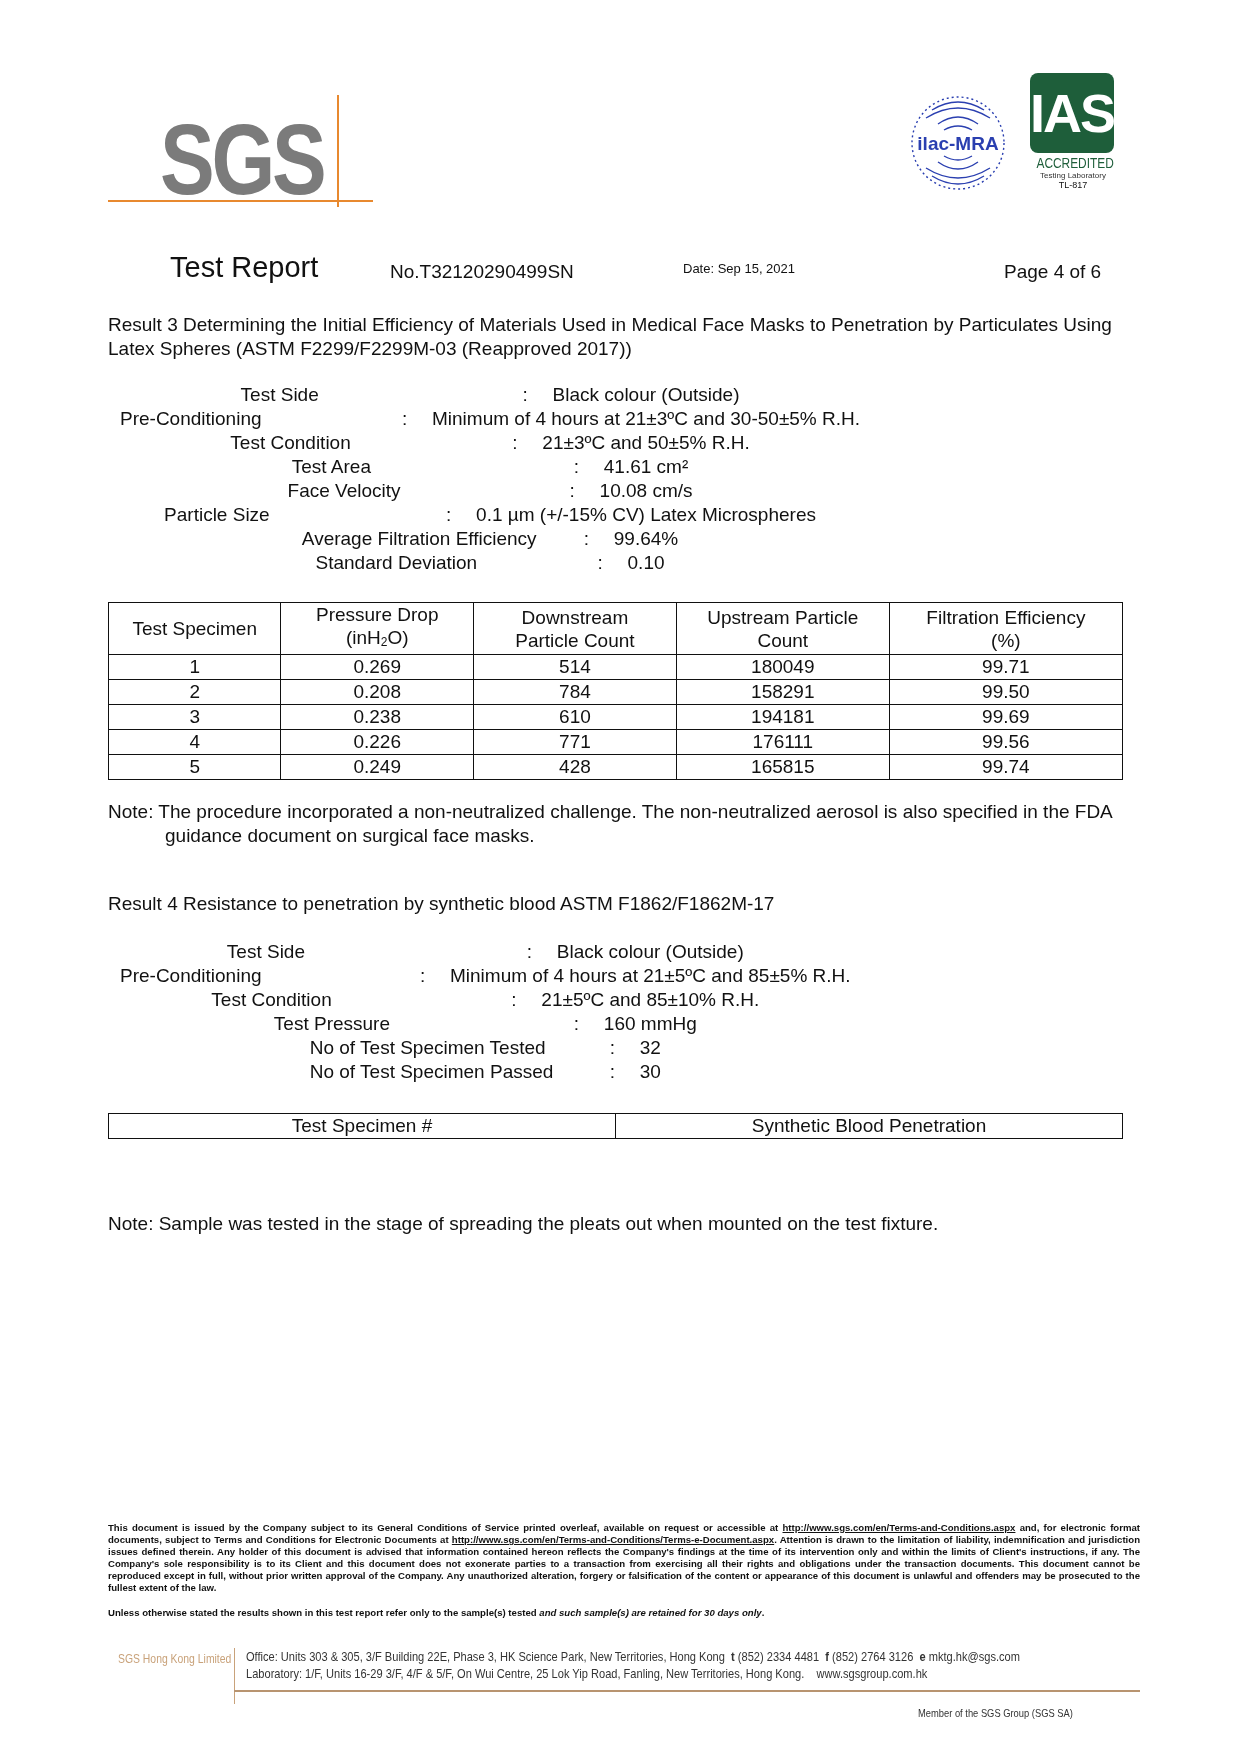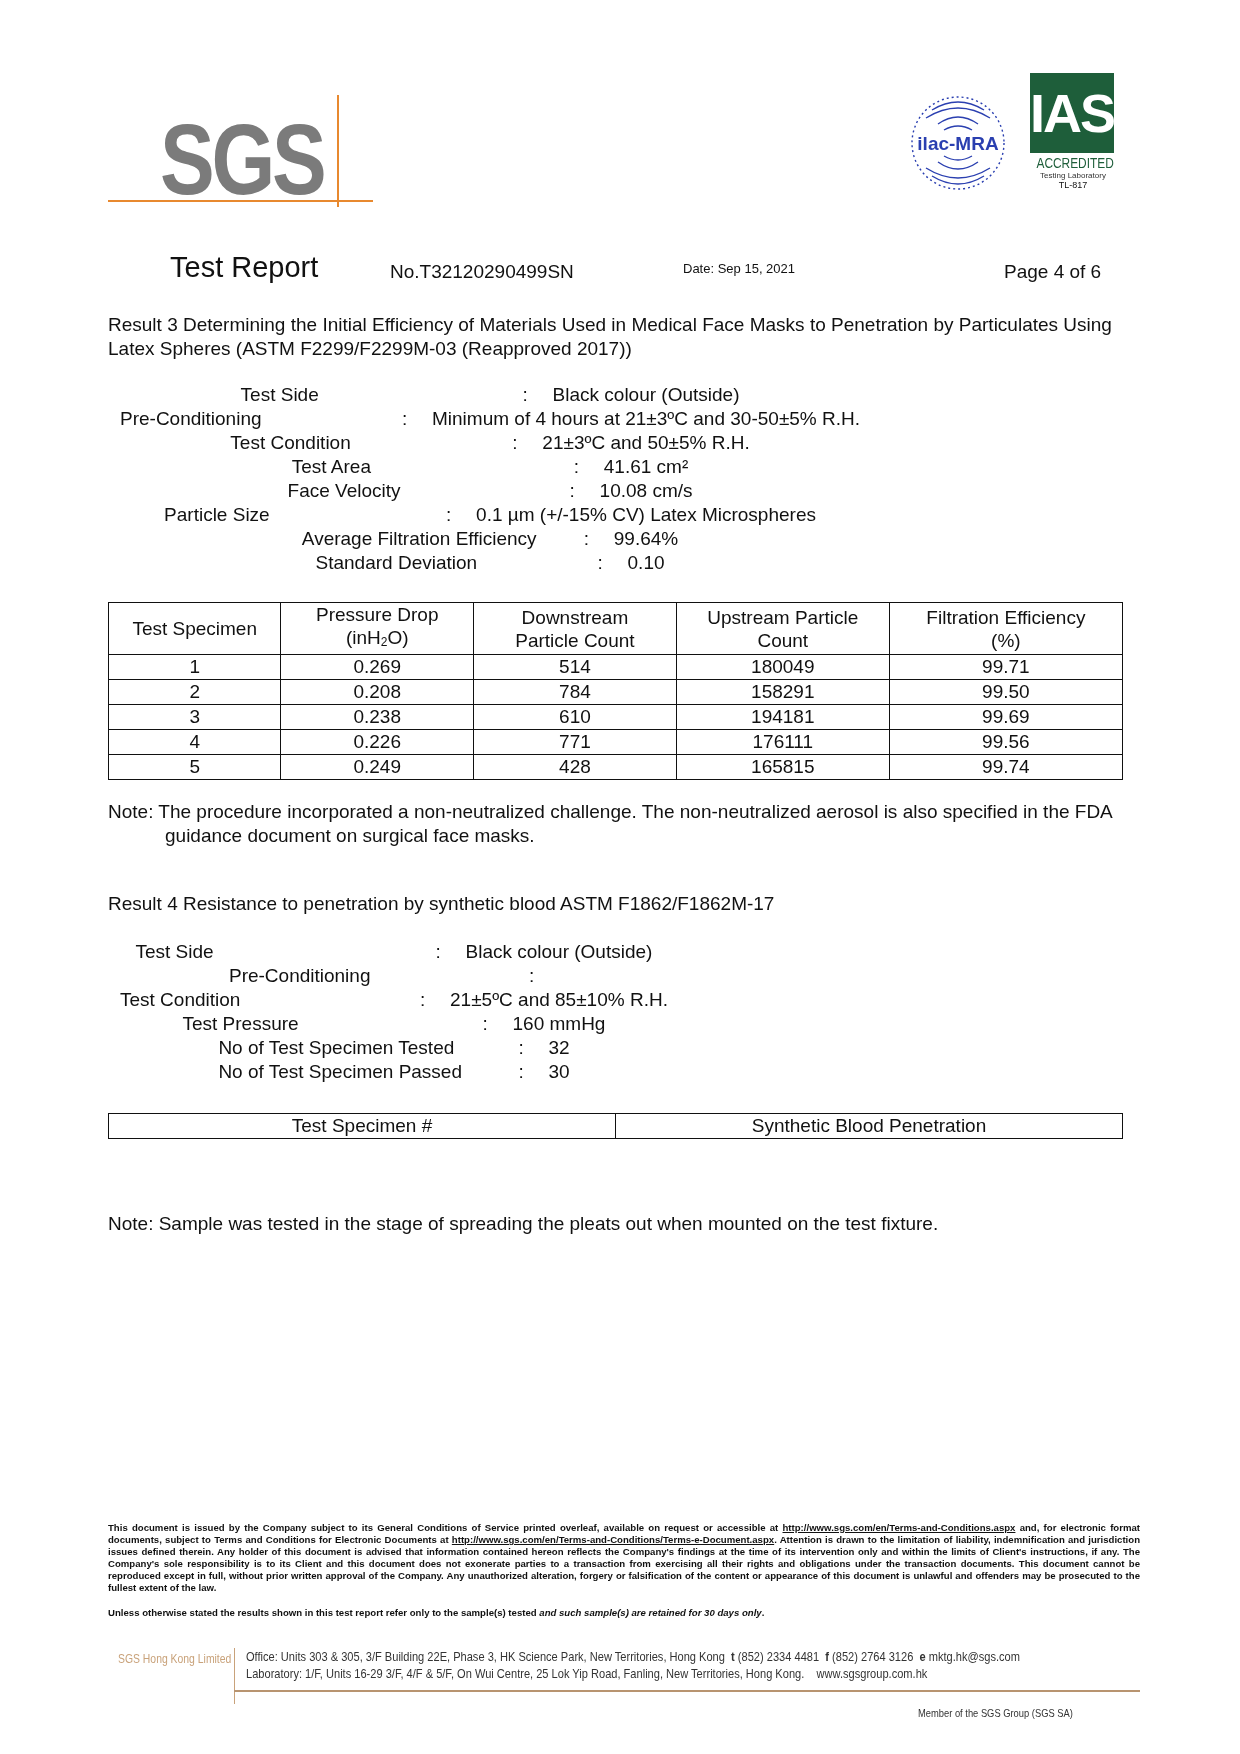--- a/index.html
+++ b/index.html
@@ -12,21 +12,21 @@
   .sgs-letters { position: absolute; left: 52px; top: 14px; font-family: "Liberation Sans", sans-serif;
                  font-weight: bold; font-size: 100px; letter-spacing: -4px; color: #7b7b7b;
                  transform: scaleX(0.82); transform-origin: left top; line-height: 1; }
   .sgs-hline { position: absolute; left: 0; top: 105px; width: 265px; height: 2px; background: #e8892f; }
   .sgs-vline { position: absolute; left: 229px; top: 0; width: 2px; height: 112px; background: #e8892f; }
 
   
   .ilac { left: 908px; top: 88px; width: 100px; height: 110px; }
   .ias { left: 1030px; top: 73px; width: 86px; height: 126px; }
   .ias-box { width: 84px; height: 80px; background: #1e5e3a; color: #fff; font-weight: bold;
-             font-size: 54px; text-align: center; line-height: 80px; letter-spacing: -2px; }
+             font-size: 54px; text-align: center; line-height: 80px; letter-spacing: -2px; border-radius: 8px; }
   .ias-acc { font-size: 14px; color: #1e5e3a; text-align: center; margin-top: 2px; letter-spacing: 0; transform: scaleX(0.85); }
   .ias-lab { font-size: 8px; color: #333; text-align: center; }
   .ias-tl { font-size: 9px; color: #111; text-align: center; }
 
   
   .hdr-title { left: 170px; top: 251px; font-size: 29px; font-weight: normal; }
   .hdr-no { left: 390px; top: 261px; font-size: 19px; }
   .hdr-date { left: 683px; top: 261px; font-size: 13px; }
   .hdr-page { left: 1004px; top: 261px; font-size: 19px; }
 
@@ -205,20 +205,21 @@
 
 <div class="abs kv kv2" style="top:940px;">
   <div class="kv-row">
       <span class="kv-label">Test Side</span>
       <span class="kv-sep">:</span>
       <span>Black colour (Outside)</span>
     </div>
   <div class="kv-row">
       <span class="kv-label">Pre-Conditioning</span>
       <span class="kv-sep">:</span>
+      <span>Minimum of 4 hours at 21±5ºC and 85±5% R.H.</span>
     </div>
   <div class="kv-row">
       <span class="kv-label">Test Condition</span>
       <span class="kv-sep">:</span>
       <span>21±5ºC and 85±10% R.H.</span>
     </div>
   <div class="kv-row">
       <span class="kv-label">Test Pressure</span>
       <span class="kv-sep">:</span>
       <span>160 mmHg</span>

